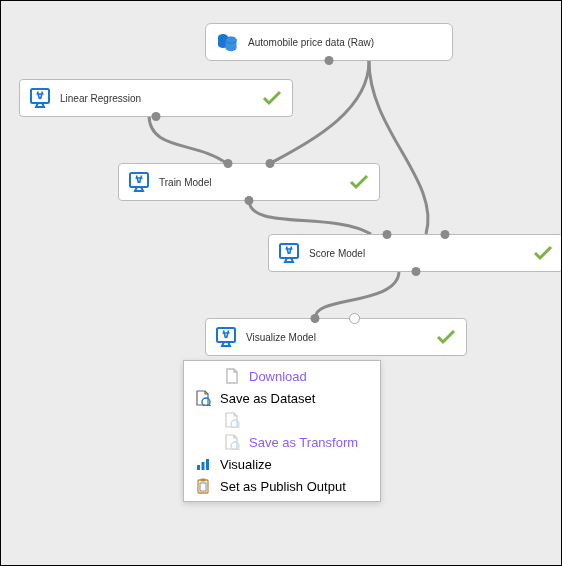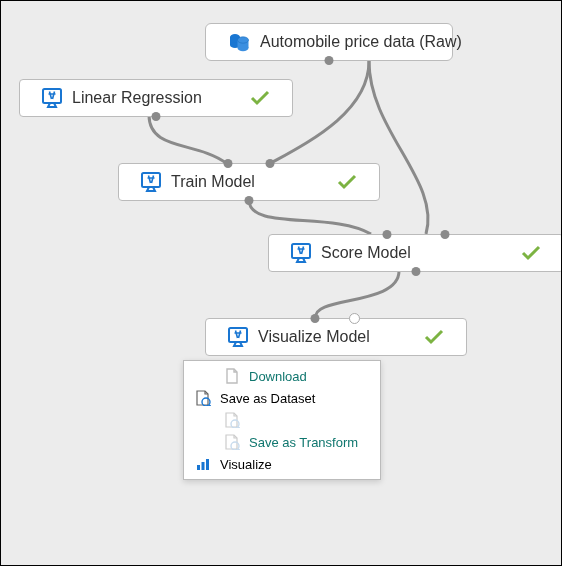--- a/index.html
+++ b/index.html
@@ -23,22 +23,22 @@
     pointer-events: none;
   }
   .node {
     position: absolute;
     background: #fff;
     border: 1px solid #bbb;
     border-radius: 4px;
     height: 38px;
     display: flex;
     align-items: center;
-    padding: 0 22px;
-    font-size: 16px;
+    padding: 0 10px;
+    font-size: 10px;
     color: #333;
   }
   .node-data {
     border-radius: 6px;
   }
   .port-in, .port-out {
     position: absolute;
     width: 9px;
     height: 9px;
     background: #8a8a8a;
@@ -76,21 +76,21 @@
     padding: 4px 0;
     z-index: 10;
   }
   .menu-item {
     display: flex;
     align-items: center;
     padding: 3px 10px;
     color: #000000;
   }
   .menu-item.disabled {
-    color: #0f766e;
+    color: #8b5cf6;
     padding-left: 39px;
   }
   .menu-item .mi-icon {
     width: 18px;
     margin-right: 8px;
     display: flex;
     align-items: center;
     justify-content: center;
   }
 </style>
@@ -245,15 +245,25 @@
   <div class="menu-item">
     <span class="mi-icon">
       <svg width="16" height="16" viewBox="0 0 16 16">
         <rect x="2" y="9" width="3" height="5" fill="#1976d2"></rect>
         <rect x="6.5" y="6" width="3" height="8" fill="#1976d2"></rect>
         <rect x="11" y="3" width="3" height="11" fill="#1976d2"></rect>
       </svg>
     </span>
     <span>Visualize</span>
   </div>
+  <div class="menu-item">
+    <span class="mi-icon">
+      <svg width="16" height="16" viewBox="0 0 16 16">
+        <rect x="3" y="2" width="10" height="13" rx="1" fill="#fff" stroke="#c08a40" stroke-width="1.3"></rect>
+        <rect x="5.5" y="0.5" width="5" height="3" rx="1" fill="#c08a40"></rect>
+        <rect x="5" y="5" width="6" height="8" fill="#fff" stroke="#888" stroke-width="1"></rect>
+      </svg>
+    </span>
+    <span>Set as Publish Output</span>
+  </div>
 </div>
 
 </div>
 
 </body></html>

